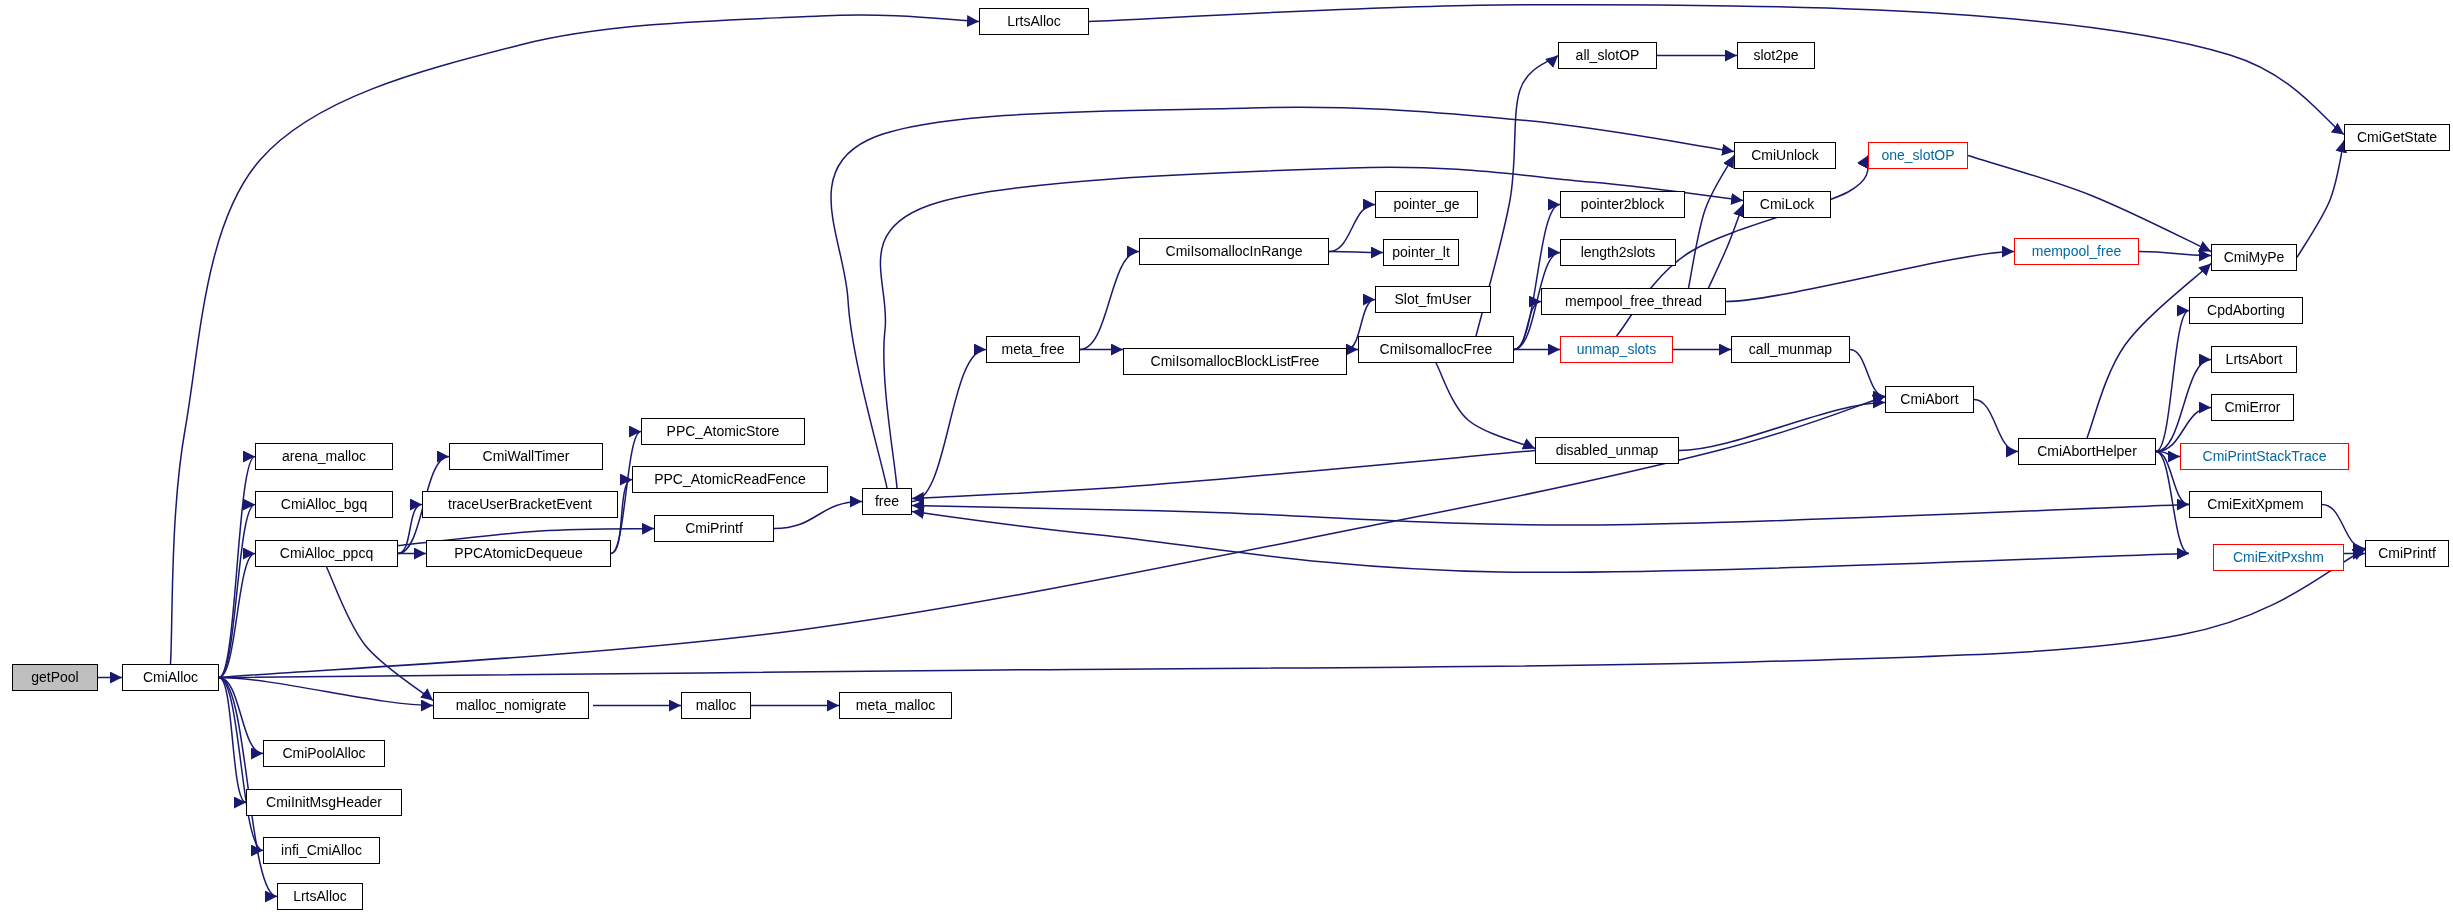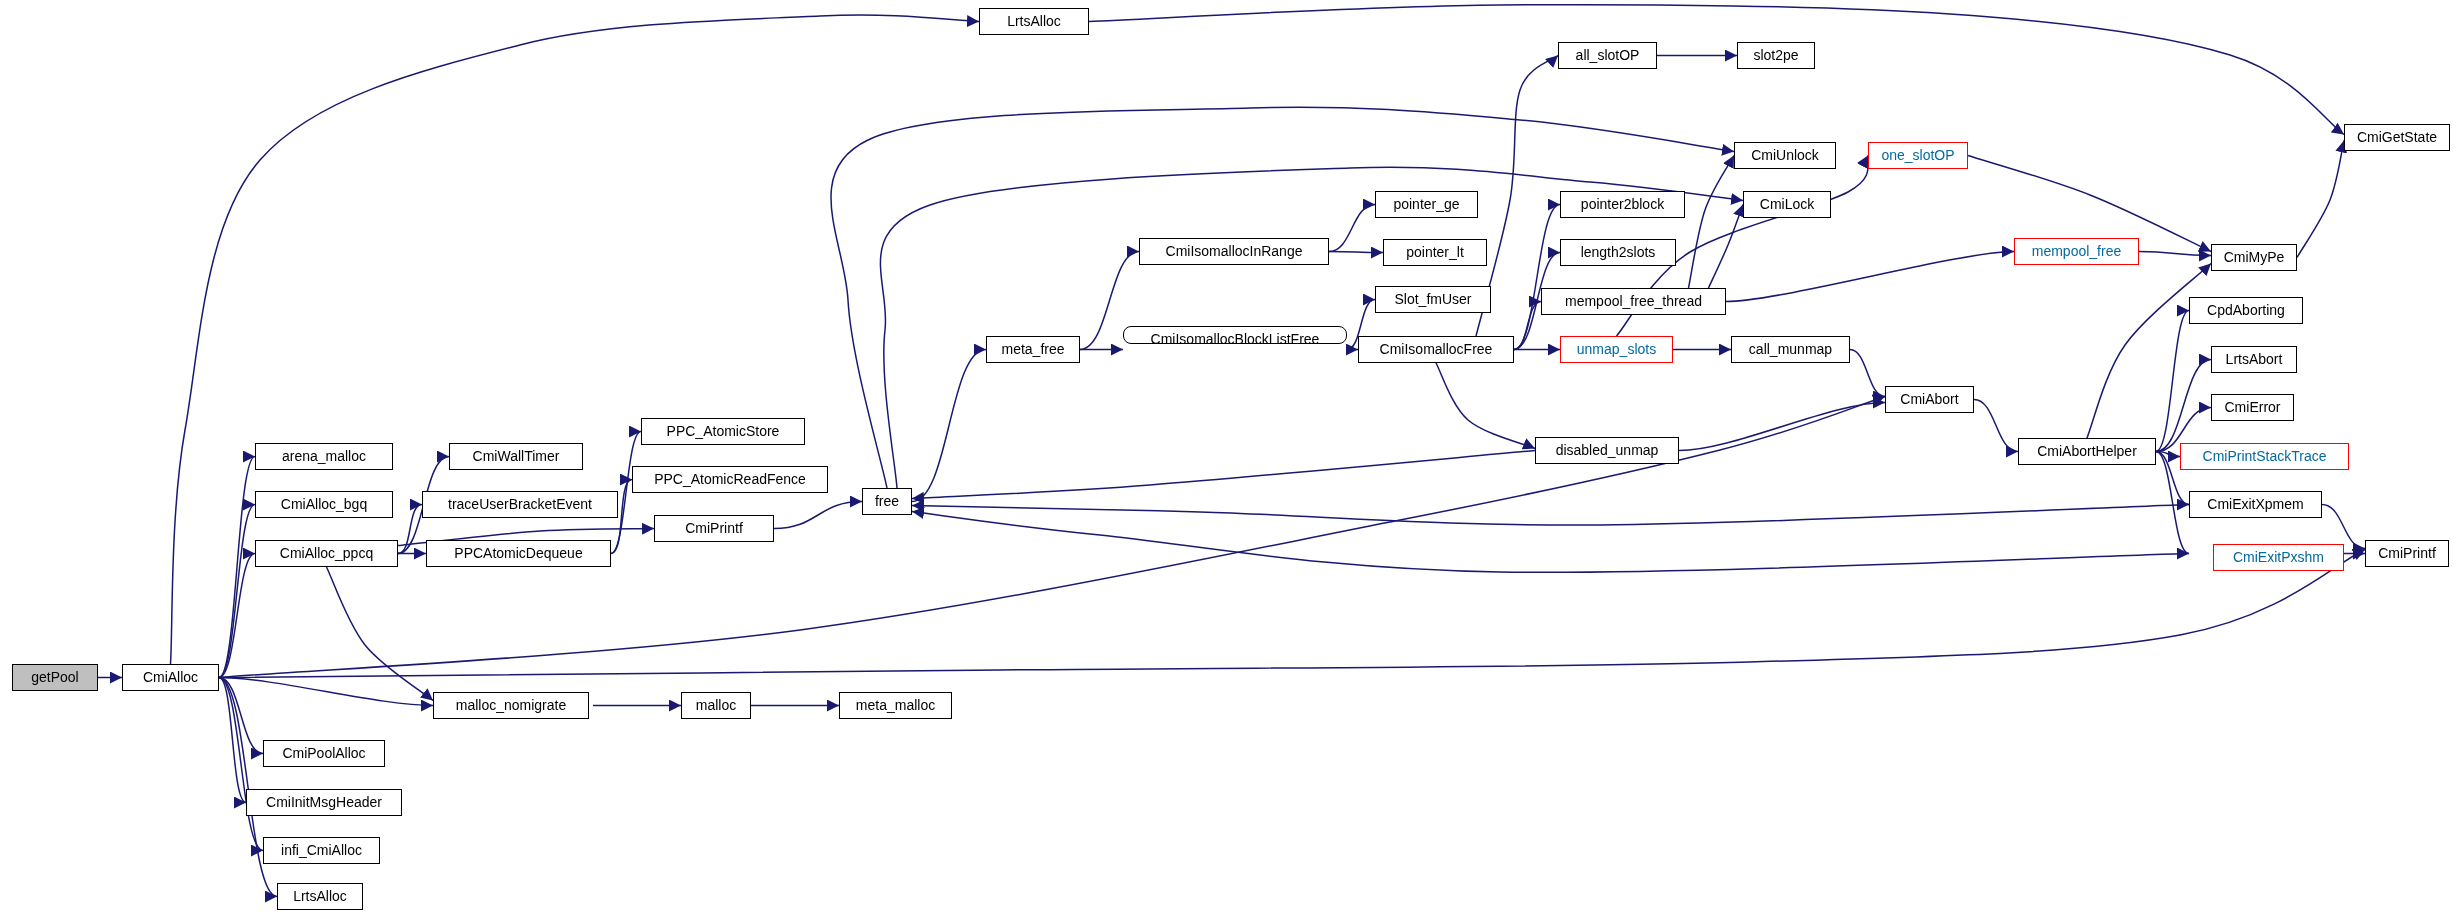--- a/index.html
+++ b/index.html
@@ -98,34 +98,34 @@
       <path d="M 2189 553.5 C 2074.1666666666665 556.5833333333334, 1681.5 575.0833333333334, 1500 572 C 1318.5 568.9166666666666, 1198 545.0833333333334, 1100 535 C 1002 524.9166666666666, 943.3333333333334 515.4166666666666, 912 511.5" class="edge" marker-end="url(#arrow)"></path>
       <path d="M 593 705.5 C 637 705.5, 637 705.5, 681 705.5" class="edge" marker-end="url(#arrow)"></path>
       <path d="M 751 705.5 C 795 705.5, 795 705.5, 839 705.5" class="edge" marker-end="url(#arrow)"></path>
     </svg>
   <div>
       <div class="node root" style="left: 12px; top: 664px; width: 86px; height: 27px; line-height: 24px;">getPool</div>
       <div class="node" style="left: 122px; top: 664px; width: 97px; height: 27px; line-height: 24px;">CmiAlloc</div>
       <div class="node" style="left: 255px; top: 443px; width: 138px; height: 27px; line-height: 24px;">arena_malloc</div>
       <div class="node" style="left: 255px; top: 491px; width: 138px; height: 27px; line-height: 24px;">CmiAlloc_bgq</div>
       <div class="node" style="left: 255px; top: 540px; width: 143px; height: 27px; line-height: 24px;">CmiAlloc_ppcq</div>
-      <div class="node" style="left: 449px; top: 443px; width: 134px; height: 27px; line-height: 24px;">CmiWallTimer</div>
+      <div class="node" style="left: 449px; top: 443px; width: 154px; height: 27px; line-height: 24px;">CmiWallTimer</div>
       <div class="node" style="left: 422px; top: 491px; width: 196px; height: 27px; line-height: 24px;">traceUserBracketEvent</div>
       <div class="node" style="left: 426px; top: 540px; width: 185px; height: 27px; line-height: 24px;">PPCAtomicDequeue</div>
       <div class="node" style="left: 641px; top: 418px; width: 164px; height: 27px; line-height: 24px;">PPC_AtomicStore</div>
       <div class="node" style="left: 632px; top: 466px; width: 196px; height: 27px; line-height: 24px;">PPC_AtomicReadFence</div>
       <div class="node" style="left: 654px; top: 515px; width: 120px; height: 27px; line-height: 24px;">CmiPrintf</div>
       <div class="node" style="left: 862px; top: 488px; width: 50px; height: 27px; line-height: 24px;">free</div>
       <div class="node" style="left: 979px; top: 8px; width: 110px; height: 27px; line-height: 24px;">LrtsAlloc</div>
       <div class="node" style="left: 986px; top: 336px; width: 94px; height: 27px; line-height: 24px;">meta_free</div>
       <div class="node" style="left: 1139px; top: 238px; width: 190px; height: 27px; line-height: 24px;">CmiIsomallocInRange</div>
       <div class="node" style="left: 1375px; top: 191px; width: 103px; height: 27px; line-height: 24px;">pointer_ge</div>
-      <div class="node" style="left: 1383px; top: 239px; width: 104px; height: 27px; line-height: 24px;">pointer_lt</div>
+      <div class="node" style="left: 1383px; top: 239px; width: 76px; height: 27px; line-height: 24px;">pointer_lt</div>
       <div class="node" style="left: 1375px; top: 286px; width: 116px; height: 27px; line-height: 24px;">Slot_fmUser</div>
-      <div class="node" style="left: 1123px; top: 326px; width: 224px; height: 18px; line-height: 24px; border-radius: 8px;">CmiIsomallocBlockListFree</div>
+      <div class="node" style="left: 1123px; top: 348px; width: 224px; height: 27px; line-height: 24px;">CmiIsomallocBlockListFree</div>
       <div class="node" style="left: 1358px; top: 336px; width: 156px; height: 27px; line-height: 24px;">CmiIsomallocFree</div>
       <div class="node" style="left: 1558px; top: 42px; width: 99px; height: 27px; line-height: 24px;">all_slotOP</div>
       <div class="node" style="left: 1737px; top: 42px; width: 78px; height: 27px; line-height: 24px;">slot2pe</div>
       <div class="node" style="left: 1560px; top: 191px; width: 125px; height: 27px; line-height: 24px;">pointer2block</div>
       <div class="node" style="left: 1560px; top: 239px; width: 116px; height: 27px; line-height: 24px;">length2slots</div>
       <div class="node" style="left: 1541px; top: 288px; width: 185px; height: 27px; line-height: 24px;">mempool_free_thread</div>
       <div class="node truncated" style="left: 1560px; top: 336px; width: 113px; height: 27px; line-height: 24px;">unmap_slots</div>
       <div class="node" style="left: 1734px; top: 142px; width: 102px; height: 27px; line-height: 24px;">CmiUnlock</div>
       <div class="node" style="left: 1743px; top: 191px; width: 88px; height: 27px; line-height: 24px;">CmiLock</div>
       <div class="node truncated" style="left: 1868px; top: 142px; width: 100px; height: 27px; line-height: 24px;">one_slotOP</div>

